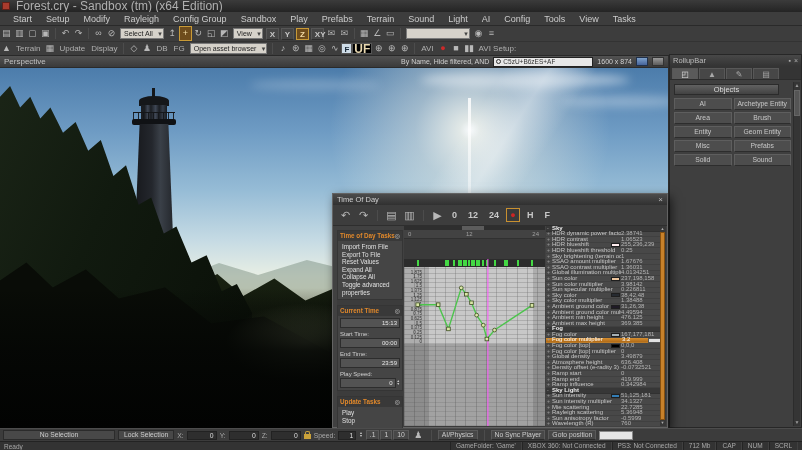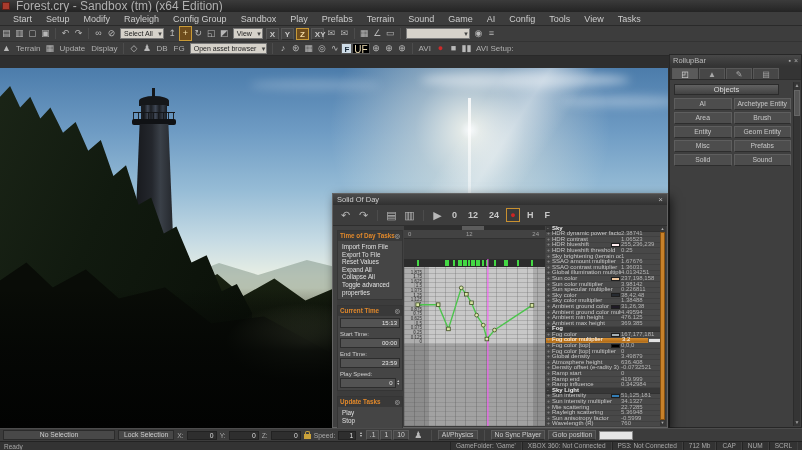--- a/index.html
+++ b/index.html
@@ -17,21 +17,21 @@
 #tb2{top:42px;height:14px;border-bottom:1px solid #292929;}
 .ic{display:inline-block;min-width:13px;text-align:center;font-size:9px;line-height:13px;color:#b8b8b8;}
 .sep{width:1px;height:11px;background:#2b2b2b;border-right:1px solid #4c4c4c;margin:0 3px;flex:none;}
 .combo{height:11px;background:#d6d2ca;border:1px solid #7a7a7a;color:#222;font-size:7px;line-height:9px;padding:0 10px 0 3px;position:relative;margin:0 2px;}
 .combo:after{content:"▾";position:absolute;right:1px;top:0;font-size:7px;color:#444;}
 .tbtn{padding:0 3px;height:12px;line-height:11px;background:#454545;border:1px solid #565656;border-bottom-color:#2d2d2d;color:#c6c6c6;margin:0 1px;font-size:8px;}
 .active-o{background:#6e4c1c;border:1px solid #c89a37;color:#f2dca6;}
 .axis{width:13px;text-align:center;font-weight:bold;}
 .rec{color:#cc2a2a;}
 .fbox{background:#cfdde8;color:#1c2c3c;font-weight:bold;padding:0 2px;height:11px;line-height:11px;font-size:8px;border:1px solid #555;}
-.ufbox{background:#000000;color:#e8d8b0;font-weight:normal;padding:0 1px;height:11px;line-height:11px;font-size:10px;border:1px solid #555;}
+.ufbox{background:#000000;color:#e8d8b0;font-weight:bold;padding:0 1px;height:11px;line-height:11px;font-size:12px;border:1px solid #555;}
 .lbl8{font-size:8px;color:#b0b0b0;padding:0 3px;}
 
 
 .vp-header{position:absolute;left:0;top:56px;width:668px;height:12px;background:linear-gradient(#525252,#3a3a3a);border-bottom:1px solid #2a2a2a;display:flex;align-items:center;color:#c0c0c0;font-size:8px;padding:0 4px;}
 .vp-header .right{margin-left:auto;display:flex;align-items:center;gap:4px;font-size:7px;color:#cfcfcf;}
 .search{display:flex;align-items:center;background:#e7e7e7;border:1px solid #222;height:10px;width:100px;padding:0 2px;gap:2px;}
 .lens{width:5px;height:5px;border:1px solid #333;border-radius:50%;position:relative;flex:none;}
 .lens:after{content:"";position:absolute;left:4px;top:4px;width:3px;height:1px;background:#333;transform:rotate(45deg);}
 .search span{font-size:6.5px;color:#333;overflow:hidden;white-space:nowrap;}
 .vpbtn{width:12px;height:9px;border:1px solid #20304a;background:linear-gradient(#7ea2cc,#45639a);}
@@ -150,21 +150,21 @@
       <span class="menu-item">Start</span>
       <span class="menu-item">Setup</span>
       <span class="menu-item">Modify</span>
       <span class="menu-item">Rayleigh</span>
       <span class="menu-item">Config Group</span>
       <span class="menu-item">Sandbox</span>
       <span class="menu-item">Play</span>
       <span class="menu-item">Prefabs</span>
       <span class="menu-item">Terrain</span>
       <span class="menu-item">Sound</span>
-      <span class="menu-item">Game</span>
+      <span class="menu-item">Light</span>
       <span class="menu-item">AI</span>
       <span class="menu-item">Config</span>
       <span class="menu-item">Tools</span>
       <span class="menu-item">View</span>
       <span class="menu-item">Tasks</span>
     </div>
 
   <div class="tb" id="tb1">
     <span class="ic">▤</span>
     <span class="ic">▥</span>
@@ -225,20 +225,33 @@
     <span class="ic">⊕</span>
     <span class="ic">⊕</span>
     <span class="sep"></span>
     <span class="lbl8">AVI</span>
     <span class="ic rec">●</span>
     <span class="ic">■</span>
     <span class="ic">▮▮</span>
     <span class="lbl8">AVI Setup:</span>
   </div>
 
+  <div class="vp-header">
+    <span>Perspective</span>
+    <span class="right">
+      <span>By Name, Hide filtered, AND</span>
+      <span class="search">
+        <span class="lens"></span>
+        <span>C5zU+B6zES+AF</span>
+      </span>
+      <span>1600 x 874</span>
+      <span class="vpbtn"></span>
+      <span class="vpbtn2"></span>
+    </span>
+  </div>
 
   <div class="vp">
     <div class="sky"></div>
     <div class="cl" style="left:420px;top:4px;width:210px;height:16px;"></div>
     <div class="cl" style="left:560px;top:28px;width:120px;height:11px;opacity:.7;"></div>
     <div class="cl" style="left:250px;top:12px;width:130px;height:10px;opacity:.5;"></div>
     <div class="flare"></div>
     <div class="beam"></div>
     <div class="treeFar"></div>
     <div class="treeMid"></div>
@@ -283,21 +296,21 @@
       </div>
     <div class="r-scroll">
       <span class="r-arr" style="top:0;">▲</span>
       <div class="r-thumb"></div>
       <span class="r-arr" style="bottom:0;">▼</span>
     </div>
   </div>
 
   <div class="tod">
     <div class="tod-title">
-      <span>Solid Of Day</span>
+      <span>Time Of Day</span>
       <span class="x">×</span>
     </div>
     <div class="tod-toolbar">
       <span class="ic">↶</span>
       <span class="ic">↷</span>
       <span class="sep"></span>
       <span class="ic">▤</span>
       <span class="ic">▥</span>
       <span class="sep"></span>
       <span class="ic">▶</span>

